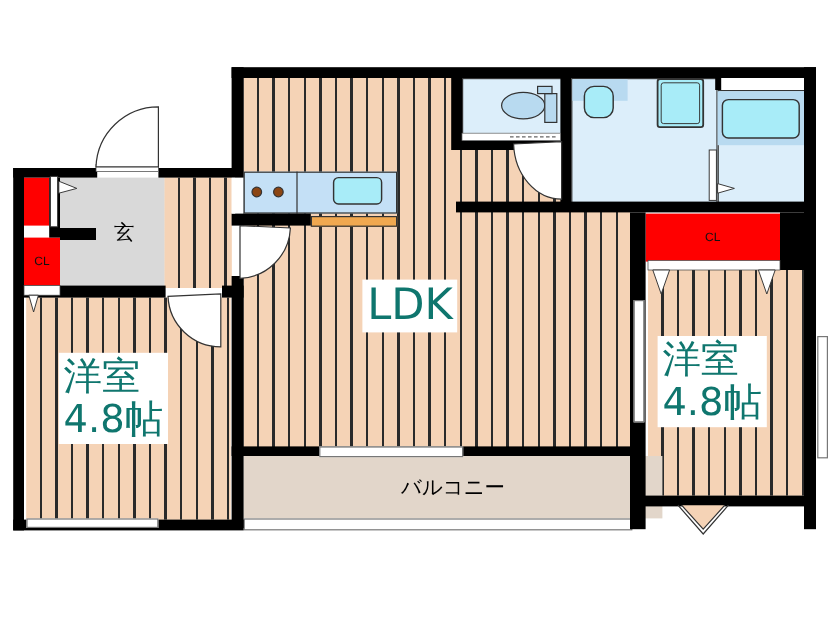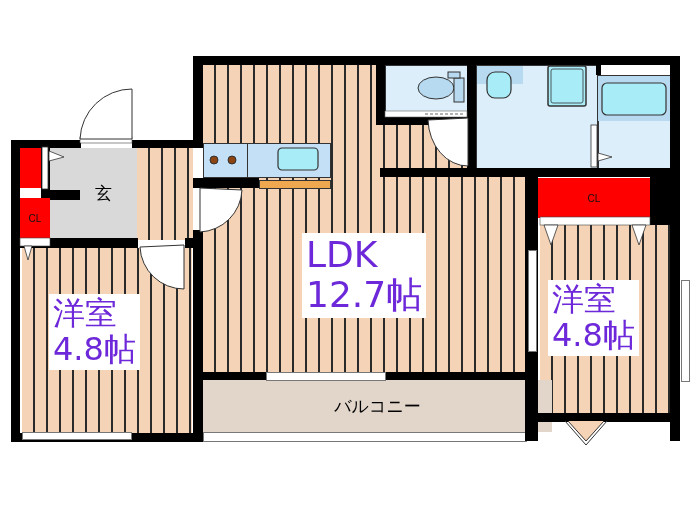--- a/index.html
+++ b/index.html
@@ -7,21 +7,21 @@
   .abs { position:absolute; box-sizing:border-box; }
   .wall { position:absolute; background:#000; }
   .floor {
     position:absolute;
     background-color:#f5d3b6;
     background-image: repeating-linear-gradient(90deg, #f5d3b6 0px, #f5d3b6 11px, #2a2a2a 11px, #2a2a2a 13px);
   }
   .tile { position:absolute; background:#d9d9d9; }
   .wet { position:absolute; background:#dceefa; border:1px solid #333; }
   .red { position:absolute; background:#ff0000; display:flex; align-items:center; justify-content:center; color:#111; font-size:10px; font-family:"Liberation Sans", sans-serif; }
-  .label { position:absolute; background:#fff; color:#6d28d9; font-family:"DejaVu Sans", sans-serif; line-height:1.12; padding:2px 4px; white-space:nowrap; }
+  .label { position:absolute; background:#fff; color:#0f766e; font-family:"DejaVu Sans", sans-serif; line-height:1.12; padding:2px 4px; white-space:nowrap; }
   .win { position:absolute; background:#fff; border:1px solid #777; }
   .balcony { position:absolute; background:#e2d6ca; display:flex; align-items:center; justify-content:center; font-size:17px; color:#000; }
   svg { position:absolute; overflow:visible; }
 </style>
 </head>
 <body>
 
 <div class="floor" style="left:203px;top:65px;width:322px;height:310px;"></div>
 <div class="floor" style="left:22px;top:248px;width:170px;height:185px;"></div>
 <div class="floor" style="left:137px;top:148px;width:56px;height:92px;"></div>
@@ -145,21 +145,20 @@
 <div class="win" style="left:528px;top:250px;width:7px;height:100px;"></div>
 <div class="win" style="left:681px;top:280px;width:7px;height:100px;"></div>
 <svg style="left:568px;top:421px;" width="40" height="26">
   <path d="M0 0 L18 20 L36 0" fill="#f5d3b6" stroke="#333" stroke-width="1"></path>
   <path d="M-3 0 L18 24 L39 0" fill="none" stroke="#333" stroke-width="1"></path>
 </svg>
 <div class="win" style="left:193px;top:148px;width:3px;height:30px;background:#fff;border:none;"></div>
 
 <div class="label" style="left:302px;top:233px;font-size:36px;">
   <div>LDK</div>
-  <div>12.7帖</div>
 </div>
 <div class="label" style="left:49px;top:294px;font-size:32px;">
   <div>洋室</div>
   <div>4.8帖</div>
 </div>
 <div class="label" style="left:548px;top:280px;font-size:32px;">
   <div>洋室</div>
   <div>4.8帖</div>
 </div>
 

